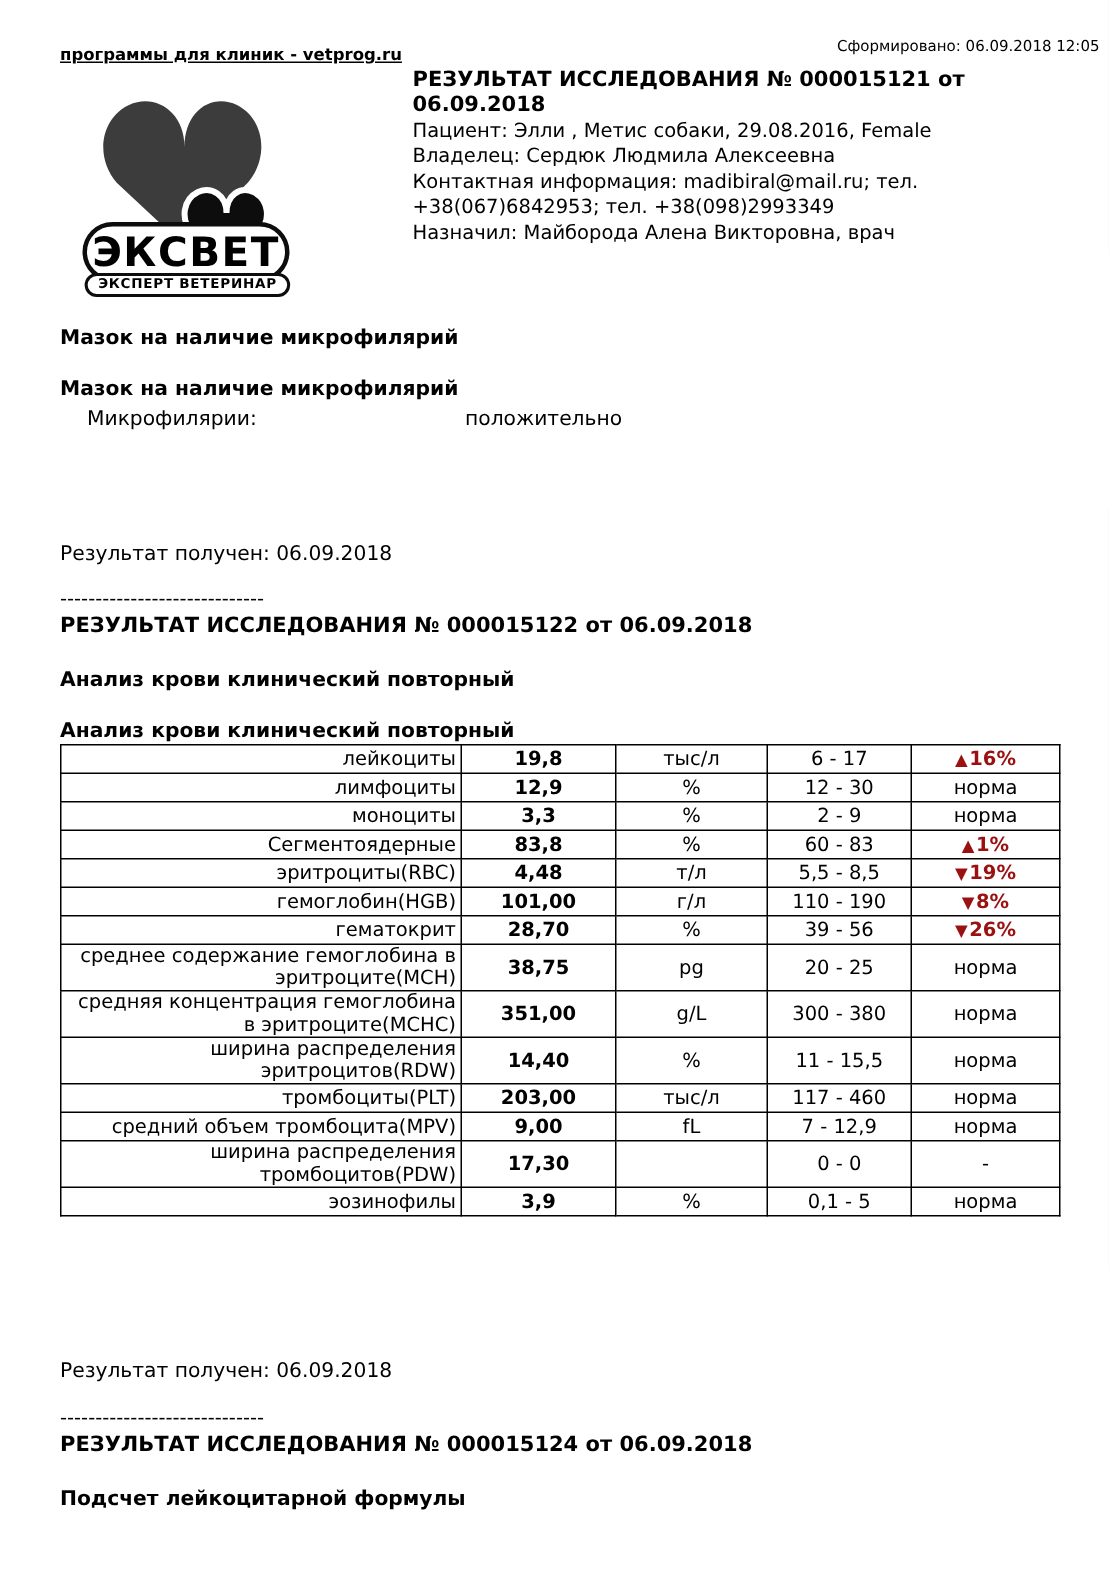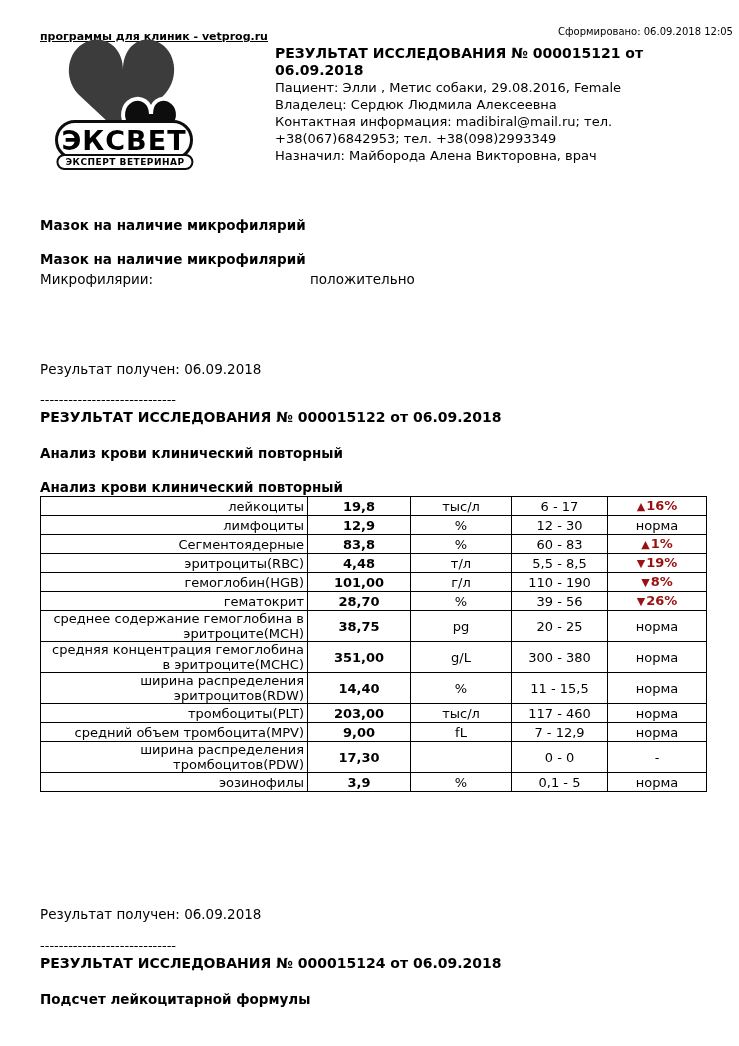--- a/index.html
+++ b/index.html
@@ -9,21 +9,21 @@
     overflow:hidden;
   }
   .generated {
     position:absolute; top:26px; right:6px; font-size:10px;
   }
   .top-link {
     position:absolute; top:30px; left:40px; font-size:11px; font-weight:bold;
     color:#000; text-decoration:underline; cursor:pointer;
   }
   
-  .logo { position:absolute; left:55px; top:32px; width:140px; height:145px; }
+  .logo { position:absolute; left:55px; top:60px; width:140px; height:145px; }
   .logo svg { position:absolute; left:0; top:0; }
   .logo-box {
     position:absolute; left:0; top:88px; width:138px; height:40px;
     border:3px solid #0d0d0d; border-radius:20px; background:#fff;
     display:flex; align-items:center; justify-content:center;
     font-weight:bold; font-size:27px; letter-spacing:1px;
   }
   .logo-tagline {
     position:absolute; left:50%; top:122px; transform:translateX(-50%);
     border:2px solid #0d0d0d; border-radius:8px; background:#fff;
@@ -36,21 +36,21 @@
     font-size:13px; line-height:17px;
   }
   .report-header .r-title { font-weight:bold; font-size:14px; }
   
   .abs { position:absolute; left:40px; }
   .h-bold { font-weight:bold; font-size:13.5px; }
   .h-title { font-weight:bold; font-size:14px; }
   .body-text { font-size:13.5px; }
   .sep { font-size:13px; letter-spacing:0; }
   .test-row { width:450px; font-size:13.5px; }
-  .test-row .t-label { margin-left:0; }
+  .test-row .t-label { margin-left:18px; }
   .test-row .t-value { position:absolute; left:270px; }
   
   table.cbc {
     position:absolute; left:40px; top:496px; width:666px;
     border-collapse:collapse; table-layout:fixed; font-size:13px;
   }
   table.cbc td {
     border:1px solid #000; padding:0 3px; height:19px; line-height:15px;
     text-align:center; vertical-align:middle; overflow:hidden;
   }
@@ -115,20 +115,27 @@
           <td class="flag alert"><span class="arr">▲</span>16%</td>
         </tr>
         <tr>
           <td class="name">лимфоциты</td>
           <td class="value">12,9</td>
           <td class="unit">%</td>
           <td class="range">12 - 30</td>
           <td class="flag">норма</td>
         </tr>
         <tr>
+          <td class="name">моноциты</td>
+          <td class="value">3,3</td>
+          <td class="unit">%</td>
+          <td class="range">2 - 9</td>
+          <td class="flag">норма</td>
+        </tr>
+        <tr>
           <td class="name">Сегментоядерные</td>
           <td class="value">83,8</td>
           <td class="unit">%</td>
           <td class="range">60 - 83</td>
           <td class="flag alert"><span class="arr">▲</span>1%</td>
         </tr>
         <tr>
           <td class="name">эритроциты(RBC)</td>
           <td class="value">4,48</td>
           <td class="unit">т/л</td>

